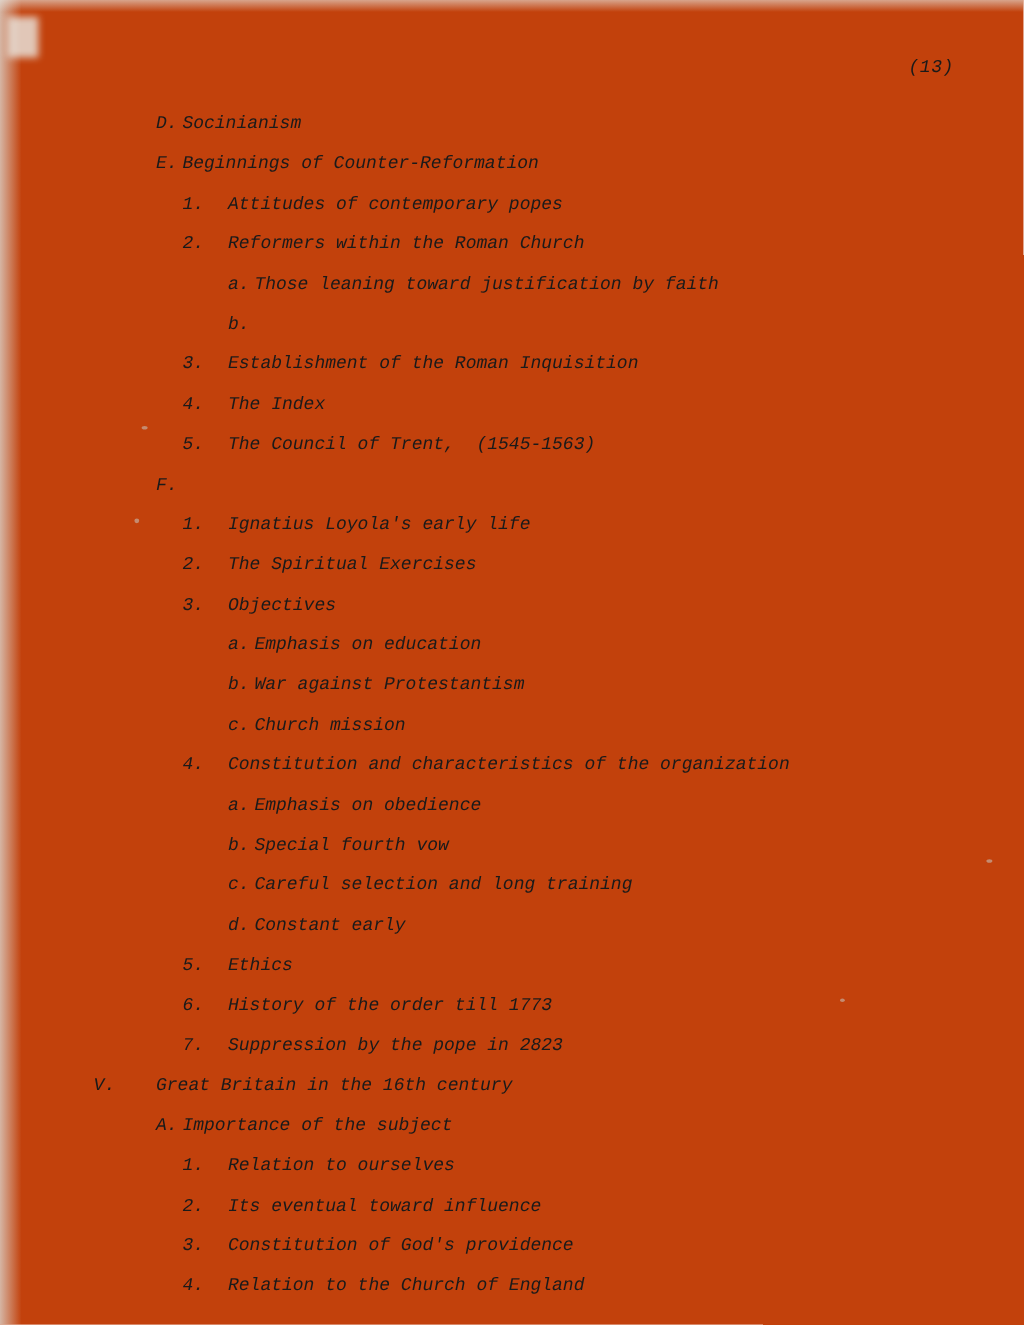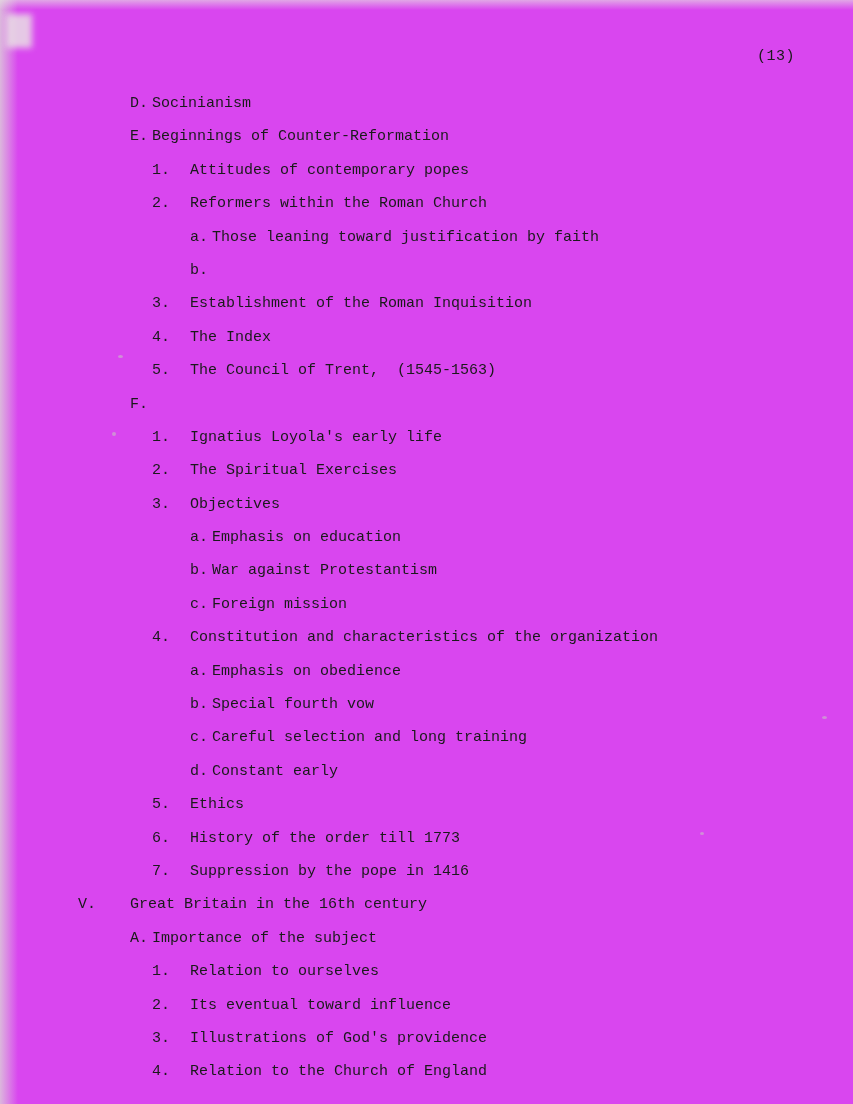--- a/index.html
+++ b/index.html
@@ -11,21 +11,22 @@
     width: 853px;
     height: 1104px;
     position: relative;
     font-family: "Liberation Mono", monospace;
     color: #1a1a1a;
     overflow: hidden;
   }
   .page {
     position: absolute;
     inset: 0;
-    background: #d946ef;
+    background: #c2410c;
+    font-style: italic;
   }
   
   .scan-edge-left {
     position: absolute;
     left: 0; top: 0;
     width: 18px; height: 100%;
     background: linear-gradient(to right, #dcdcd6, rgba(253,253,251,0));
     opacity: .75;
   }
   .scan-edge-top {
@@ -115,29 +116,29 @@
       <div class="entry lvl-sub"><span class="marker">b.</span></div>
       <div class="entry lvl-num"><span class="marker">3.</span><span class="text">Establishment of the Roman Inquisition</span></div>
       <div class="entry lvl-num"><span class="marker">4.</span><span class="text">The Index</span></div>
       <div class="entry lvl-num"><span class="marker">5.</span><span class="text">The Council of Trent,  (1545-1563)</span></div>
       <div class="entry lvl-alpha"><span class="marker">F.</span></div>
       <div class="entry lvl-num"><span class="marker">1.</span><span class="text">Ignatius Loyola's early life</span></div>
       <div class="entry lvl-num"><span class="marker">2.</span><span class="text underline">The Spiritual Exercises</span></div>
       <div class="entry lvl-num"><span class="marker">3.</span><span class="text">Objectives</span></div>
       <div class="entry lvl-sub"><span class="marker">a.</span><span class="text">Emphasis on education</span></div>
       <div class="entry lvl-sub"><span class="marker">b.</span><span class="text">War against Protestantism</span></div>
-      <div class="entry lvl-sub"><span class="marker">c.</span><span class="text">Foreign mission</span></div>
+      <div class="entry lvl-sub"><span class="marker">c.</span><span class="text">Church mission</span></div>
       <div class="entry lvl-num"><span class="marker">4.</span><span class="text">Constitution and characteristics of the organization</span></div>
       <div class="entry lvl-sub"><span class="marker">a.</span><span class="text">Emphasis on obedience</span></div>
       <div class="entry lvl-sub"><span class="marker">b.</span><span class="text">Special fourth vow</span></div>
       <div class="entry lvl-sub"><span class="marker">c.</span><span class="text">Careful selection and long training</span></div>
       <div class="entry lvl-sub"><span class="marker">d.</span><span class="text">Constant early</span></div>
       <div class="entry lvl-num"><span class="marker">5.</span><span class="text">Ethics</span></div>
       <div class="entry lvl-num"><span class="marker">6.</span><span class="text">History of the order till 1773</span></div>
-      <div class="entry lvl-num"><span class="marker">7.</span><span class="text">Suppression by the pope in 1416</span></div>
+      <div class="entry lvl-num"><span class="marker">7.</span><span class="text">Suppression by the pope in 2823</span></div>
       <div class="entry lvl-roman"><span class="marker">V.</span><span class="text">Great Britain in the 16th century</span></div>
       <div class="entry lvl-alpha"><span class="marker">A.</span><span class="text">Importance of the subject</span></div>
       <div class="entry lvl-num"><span class="marker">1.</span><span class="text">Relation to ourselves</span></div>
       <div class="entry lvl-num"><span class="marker">2.</span><span class="text">Its eventual toward influence</span></div>
-      <div class="entry lvl-num"><span class="marker">3.</span><span class="text">Illustrations of God's providence</span></div>
+      <div class="entry lvl-num"><span class="marker">3.</span><span class="text">Constitution of God's providence</span></div>
       <div class="entry lvl-num"><span class="marker">4.</span><span class="text">Relation to the Church of England</span></div>
     </div>
 </div>
 
 </body></html>

